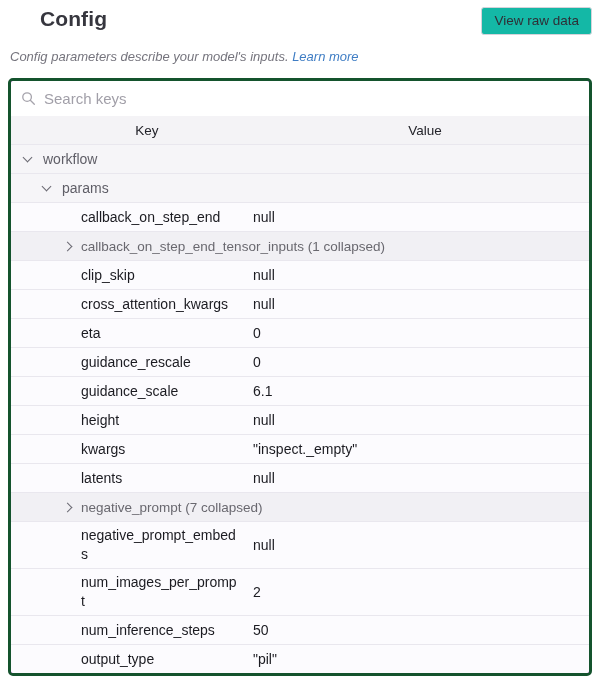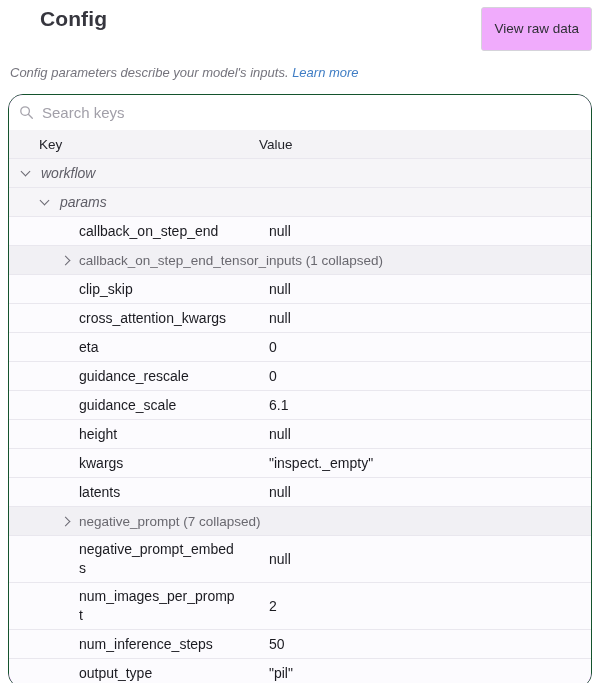--- a/index.html
+++ b/index.html
@@ -15,64 +15,64 @@
     display: flex; justify-content: space-between; align-items: flex-start;
     padding: 7px 8px 0 10px;
     margin-left: 30px;
   }
   .page-title {
     font-size: 21px; font-weight: 600; color: #36363e; letter-spacing: 0.1px;
   }
   .raw-btn {
     font-family: inherit;
     font-size: 13.5px; color: #2f2f36;
-    background: #f0abfc;
+    background: #14b8a6;
     border: 1px solid #d5d3da;
     border-radius: 3px;
-    padding: 13px 12px;
+    padding: 5px 12px;
     cursor: pointer;
     line-height: 1.2;
     text-align: right;
   }
   .subtitle {
     font-style: italic;
     font-size: 13px;
     color: #75747d;
     padding: 14px 10px 0 10px;
     white-space: nowrap;
   }
   .subtitle a {
     color: #3f7dc4; text-decoration: none; font-style: italic;
   }
   
   .panel {
     margin: 14px 8px 0 8px;
-    border: 1px solid #14532d;
-    border-radius: 15px;
+    border: 3px solid #14532d;
+    border-radius: 5px;
     overflow: hidden;
     background: #d946ef;
   }
   .search-row {
     display: flex; align-items: center;
     height: 35px;
     background: #ffffff;
     padding: 0 10px;
   }
   .search-icon { flex: 0 0 auto; width: 15px; height: 15px; margin-right: 8px; display: block; }
   .search-input {
     flex: 1; border: none; outline: none;
     font-family: inherit; font-size: 15px; color: #33333a;
     background: transparent; height: 100%;
   }
   .search-input::placeholder { color: #a19fa8; opacity: 1; }
   .table-header {
     display: flex; align-items: center;
     height: 28px;
     background: #f4f3f6;
-    font-size: 13.5px; color: #24242b;
+    font-size: 13.5px; color: #24242b; text-align: center;
   }
   .th-key { width: 242px; padding-left: 30px; }
   .th-value { flex: 1; margin-left: 8px; }
   
   .row {
     display: flex; align-items: center;
     min-height: 29px;
     border-top: 1px solid #e9e7ee;
     font-size: 14px;
   }
@@ -91,23 +91,23 @@
   .chev-box i {
     display: block; width: 7px; height: 7px;
     border-right: 1.6px solid #6a6972;
     border-bottom: 1.6px solid #6a6972;
   }
   .row.expanded .chev-box i { transform: rotate(45deg); margin-top: -3px; }
   .row.collapsed .chev-box i { transform: rotate(-45deg); margin-left: 2px; }
   .key-text {
     word-break: break-all; line-height: 19px; color: #1b1b21;
   }
-  .row.expanded .key-text { color: #5f5e67; font-size: 14px; font-style: italic; }
+  .row.expanded .key-text { color: #5f5e67; font-size: 14px; }
   .row.collapsed .key-text { color: #69686f; font-size: 13.5px; word-break: normal; white-space: nowrap; text-align: right; }
-  .cell-value { flex: 1; color: #1b1b21; line-height: 19px; margin-left: 18px; }
+  .cell-value { flex: 1; color: #1b1b21; line-height: 19px; }
 </style>
 </head>
 <body>
 
 <div class="top-bar">
   <div class="page-title">Config</div>
   <button class="raw-btn">View raw data</button>
 </div>
 
 <div class="subtitle"><span>Config parameters describe your model's inputs. </span><a href="#">Learn more</a></div>

